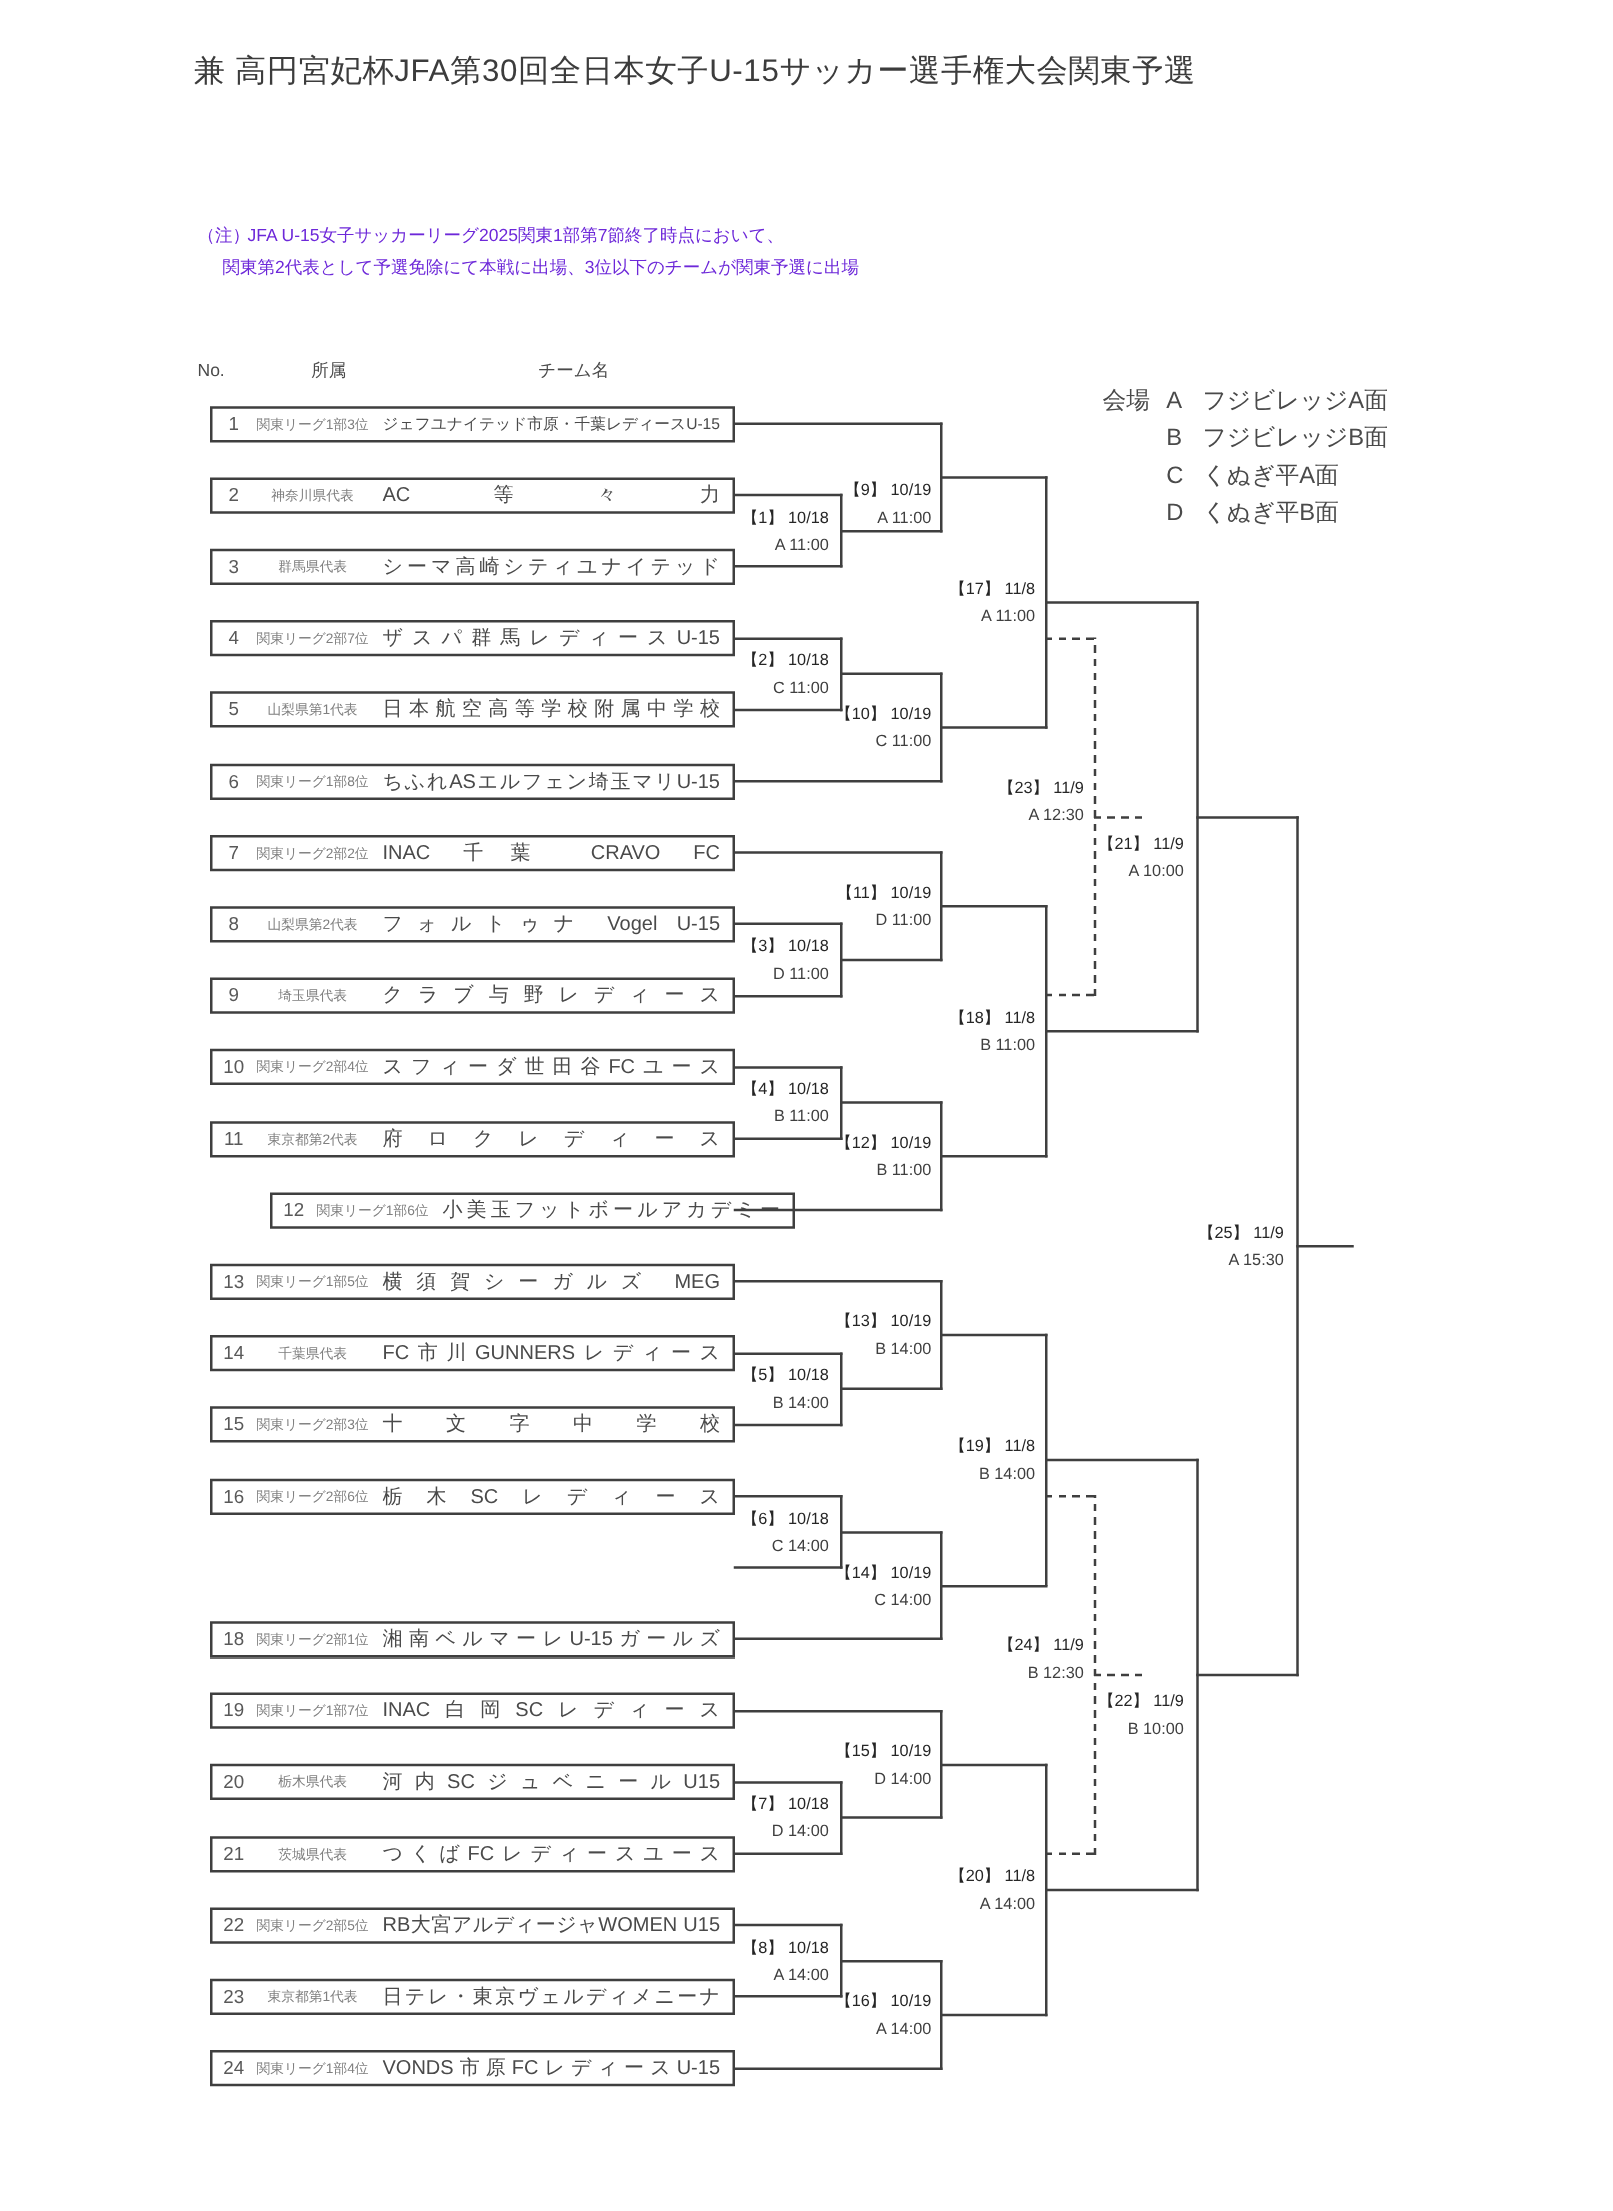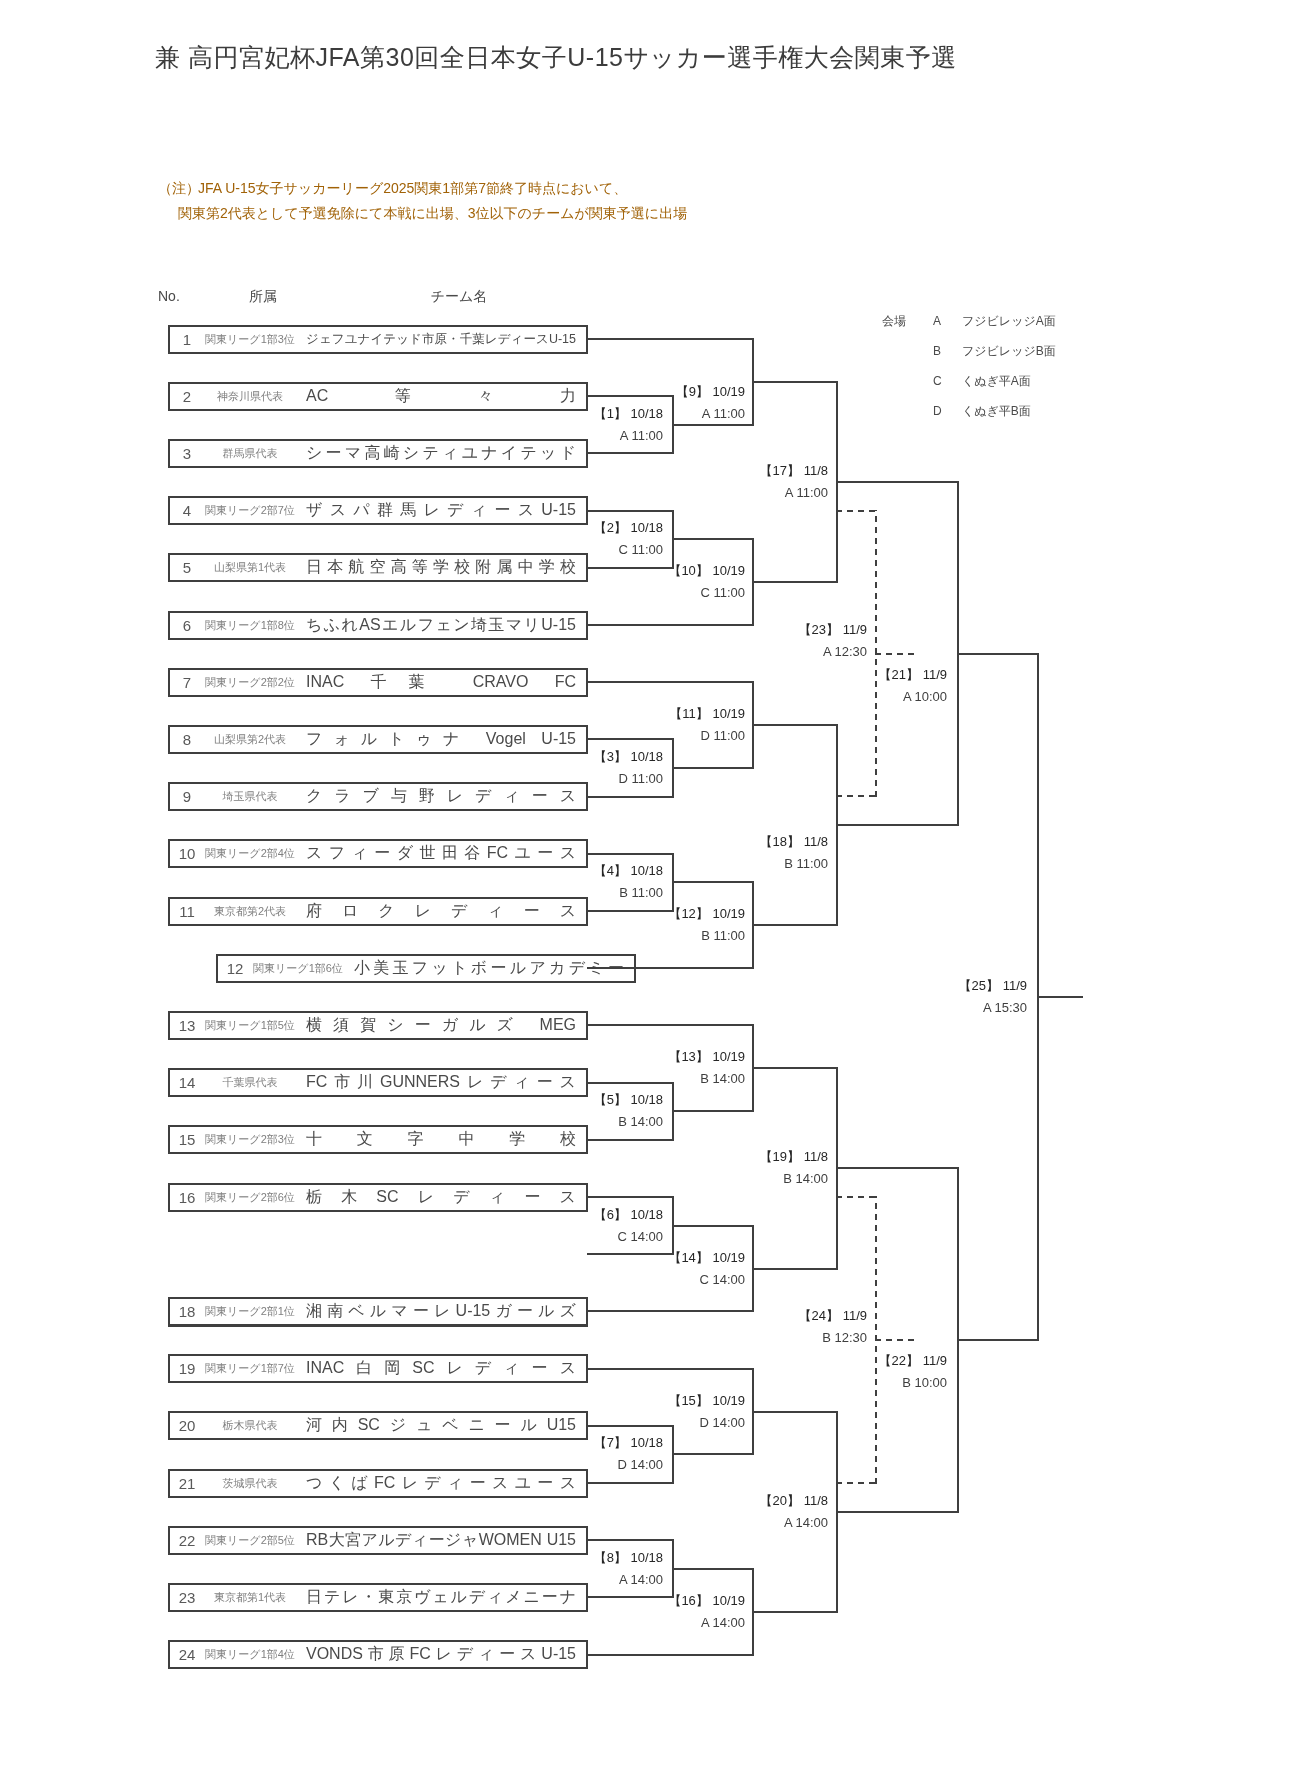--- a/index.html
+++ b/index.html
@@ -1,26 +1,26 @@
 <!DOCTYPE html>
 <html><head>
 <meta charset="utf-8">
 <style>
   html,body{margin:0;padding:0;background:#fff;}
   body{font-family:"Liberation Sans","DejaVu Sans",sans-serif;}
   .page{position:relative;width:1290px;height:1769px;background:#ffffff;overflow:hidden;color:#3f3f3f;}
   .title{position:absolute;left:155px;top:36px;font-size:25px;line-height:43px;color:#3c3c3c;letter-spacing:0.5px;}
-  .note{position:absolute;left:158px;top:176px;font-size:14px;line-height:25px;color:#a16207;}
+  .note{position:absolute;left:158px;top:176px;font-size:14px;line-height:25px;color:#6d28d9;}
   .note .prefix{display:inline-block;width:40px;}
   .note .indent{margin-left:20px;}
   .colhead{position:absolute;top:288px;font-size:14px;color:#4a4a4a;}
   #ch-no{left:158px;width:30px;}
   #ch-aff{left:228px;width:70px;text-align:center;}
   #ch-team{left:409px;width:100px;text-align:center;}
-  .legend{position:absolute;left:882px;top:306px;font-size:12px;color:#4a4a4a;}
+  .legend{position:absolute;left:882px;top:306px;font-size:19px;color:#4a4a4a;}
   .legend .row{display:flex;line-height:30px;}
   .lg-head{width:51px;}
   .lg-code{width:29px;}
   .tb{position:absolute;left:168px;width:420px;height:29px;border:2px solid #3f3f3f;box-sizing:border-box;display:flex;align-items:center;background:#fff;}
   .tno{width:34px;text-align:center;font-size:15px;color:#595959;flex:0 0 auto;}
   .taff{width:92px;text-align:center;font-size:11px;color:#7f7f7f;flex:0 0 auto;white-space:nowrap;}
   .tname{flex:1 1 auto;margin:0 10px 0 10px;font-size:16px;color:#4a4a4a;white-space:nowrap;overflow:hidden;
          text-align:justify;text-align-last:justify;text-justify:inter-character;}
   .ln{position:absolute;background:#3f3f3f;}
   .dashH{position:absolute;height:2px;background:repeating-linear-gradient(90deg,#3f3f3f 0 6px,transparent 6px 11px);}
@@ -313,21 +313,21 @@
         <div>A 14:00</div>
       </div>
       <div class="ln" style="left: 836px; top: 380.9px; width: 2px; height: 202.2px;"></div>
       <div class="ln" style="left: 836px; top: 481px; width: 123px; height: 2px;"></div>
       <div class="mlabel" style="left: 698px; top: 460px;">
         <div class="mnum">【17】 11/8</div>
         <div>A 11:00</div>
       </div>
       <div class="ln" style="left: 836px; top: 724.1px; width: 2px; height: 202.2px;"></div>
       <div class="ln" style="left: 836px; top: 824.2px; width: 123px; height: 2px;"></div>
-      <div class="mlabel" style="left: 698px; top: 803.2px; margin-top: 28px;">
+      <div class="mlabel" style="left: 698px; top: 803.2px;">
         <div class="mnum">【18】 11/8</div>
         <div>B 11:00</div>
       </div>
       <div class="ln" style="left: 836px; top: 1067.3px; width: 2px; height: 202.2px;"></div>
       <div class="ln" style="left: 836px; top: 1167.4px; width: 123px; height: 2px;"></div>
       <div class="mlabel" style="left: 698px; top: 1146.4px;">
         <div class="mnum">【19】 11/8</div>
         <div>B 14:00</div>
       </div>
       <div class="ln" style="left: 836px; top: 1410.5px; width: 2px; height: 202.2px;"></div>

